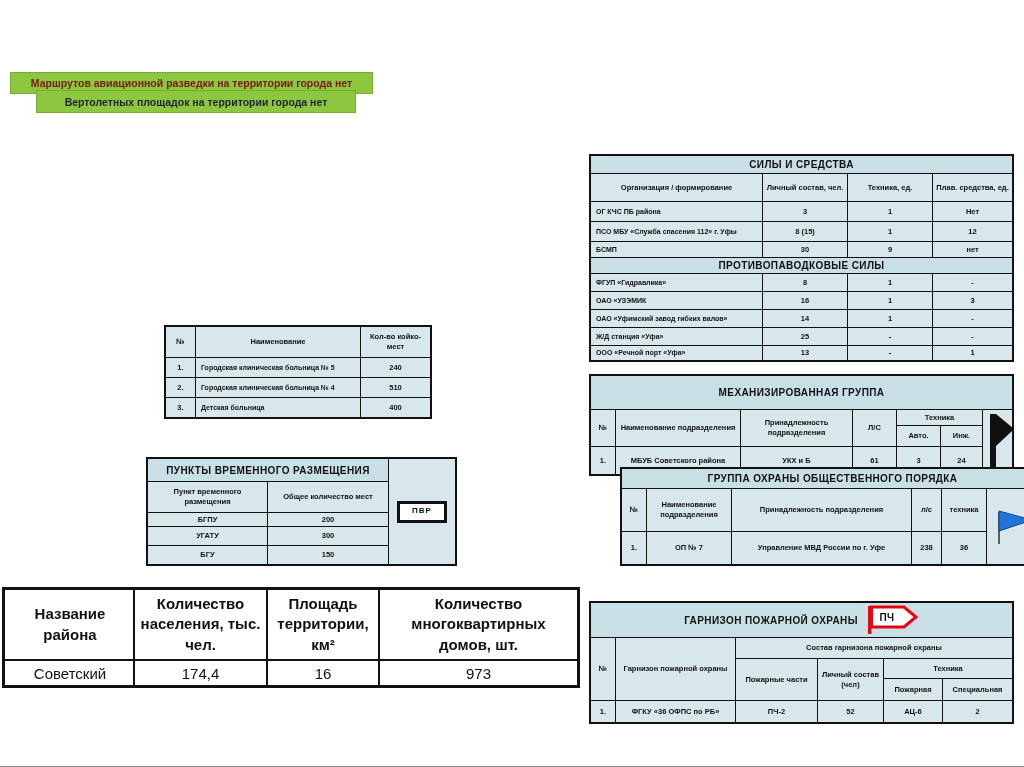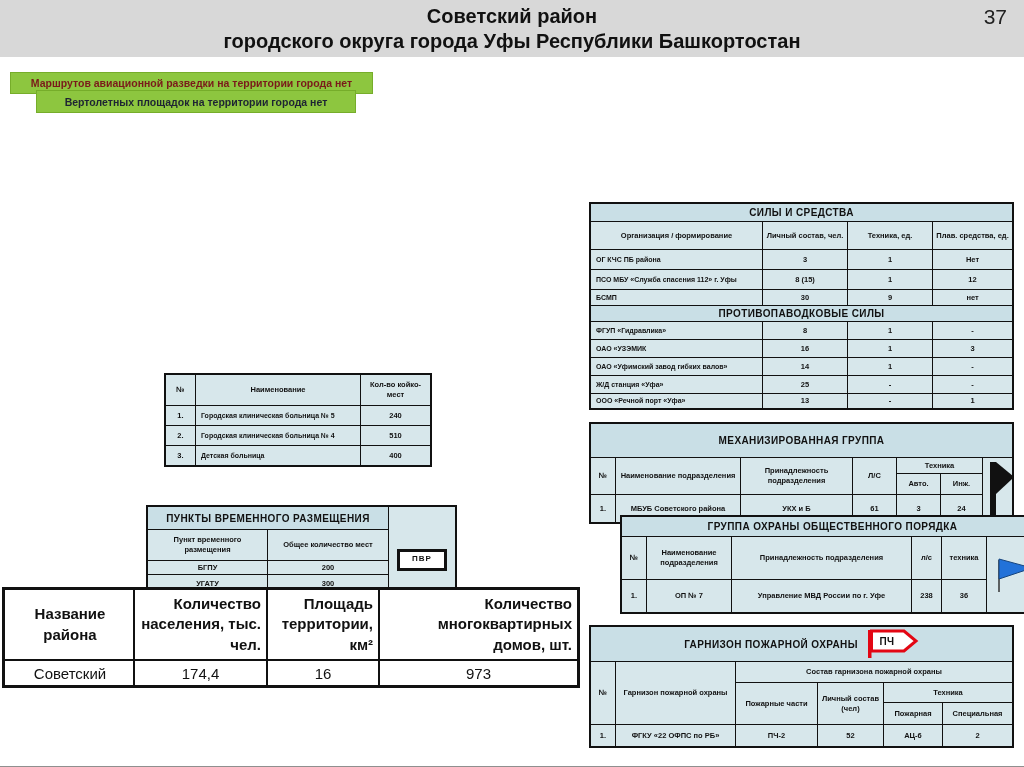--- a/index.html
+++ b/index.html
@@ -10,51 +10,44 @@
   .header-bar{position:absolute;left:0;top:0;width:1024px;height:57px;background:#d8d8d8;}
   .title{text-align:center;font-weight:bold;font-size:20px;line-height:25px;color:#111;padding-top:4px;}
   .page-num{position:absolute;right:17px;top:5px;font-size:21px;color:#222;}
   
   .banner{position:absolute;background:#8dc63f;border:1px solid #76ad2a;
           display:flex;align-items:center;justify-content:center;
           font-weight:bold;font-size:10.5px;white-space:nowrap;}
   .banner.air{left:10px;top:61px;width:361px;height:20px;color:#7a1a1a;margin-top:11px;}
   .banner.heli{left:36px;top:90px;width:318px;height:21px;color:#1e2433;}
   
-  .tbl{position:absolute;border-collapse:collapse;table-layout:fixed;box-shadow:0 0 0 1px #111;margin-top:48px;}
+  .tbl{position:absolute;border-collapse:collapse;table-layout:fixed;box-shadow:0 0 0 1px #111;}
   .tbl td{border:1px solid #111;background:#d7e7eb;font-weight:bold;color:#111;
           text-align:center;vertical-align:middle;font-size:7.5px;line-height:1.3;padding:1px 3px;
           overflow:hidden;}
   .tbl td.ttl{background:#c9dfe6;font-size:10px;letter-spacing:0.4px;}
   .tbl td.name{text-align:left;padding-left:5px;font-size:7px;}
   .titleflex{display:flex;align-items:center;justify-content:center;gap:9px;}
   
   .district{position:absolute;border-collapse:collapse;table-layout:fixed;box-shadow:0 0 0 1px #111;}
   .district td{border:2px solid #111;background:#fff;color:#111;text-align:center;
                vertical-align:middle;font-size:15px;padding:2px 5px;}
-  .district td.hd{font-weight:bold;line-height:1.35;text-align:right;}
+  .district td.hd{font-weight:bold;line-height:1.35;}
   .district td.left{text-align:center;padding-left:7px;}
   
   .pvr{width:44px;height:16px;margin:0 auto;background:#fff;border:3px solid #111;
        display:flex;align-items:center;justify-content:center;
        font-size:8px;font-weight:bold;letter-spacing:1px;color:#111;}
   .flagcell{vertical-align:middle;}
 </style>
 </head>
 <body>
 
 <div class="slide">
 
-  <div class="header-bar">
-    <div class="title">
-      <div>Советский район</div>
-      <div>городского округа города Уфы Республики Башкортостан</div>
-    </div>
-    <div class="page-num">37</div>
-  </div>
 
   <div class="banner air">
     <span>Маршрутов авиационной разведки  на территории города нет</span>
   </div>
   <div class="banner heli">
     <span>Вертолетных площадок на территории города нет</span>
   </div>
 
   <table class="tbl" style="left:590px;top:155px;width:422px;">
     <colgroup>
@@ -261,21 +254,21 @@
       <tr style="height:33px">
         <td>1.</td>
         <td>ОП № 7</td>
         <td>Управление МВД России по г. Уфе</td>
         <td>238</td>
         <td>36</td>
       </tr>
     </tbody>
   </table>
 
-  <table class="tbl" style="left:590px;top:578px;width:422px;">
+  <table class="tbl" style="left:590px;top:602px;width:422px;">
     <colgroup>
         <col style="width:25px">
         <col style="width:120px">
         <col style="width:82px">
         <col style="width:66px">
         <col style="width:59px">
         <col style="width:70px">
       </colgroup>
     <tbody>
       <tr style="height:29px">
@@ -299,21 +292,21 @@
         <td rowspan="2">Пожарные части</td>
         <td rowspan="2">Личный состав (чел)</td>
         <td colspan="2">Техника</td>
       </tr>
       <tr style="height:22px">
         <td>Пожарная</td>
         <td>Специальная</td>
       </tr>
       <tr style="height:22px">
         <td>1.</td>
-        <td>ФГКУ «22 ОФПС по РБ»</td>
+        <td>ФГКУ «36 ОФПС по РБ»</td>
         <td>ПЧ-2</td>
         <td>52</td>
         <td>АЦ-6</td>
         <td>2</td>
       </tr>
     </tbody>
   </table>
 
   <table class="district" style="left:3px;top:588px;width:574px;">
     <colgroup>

